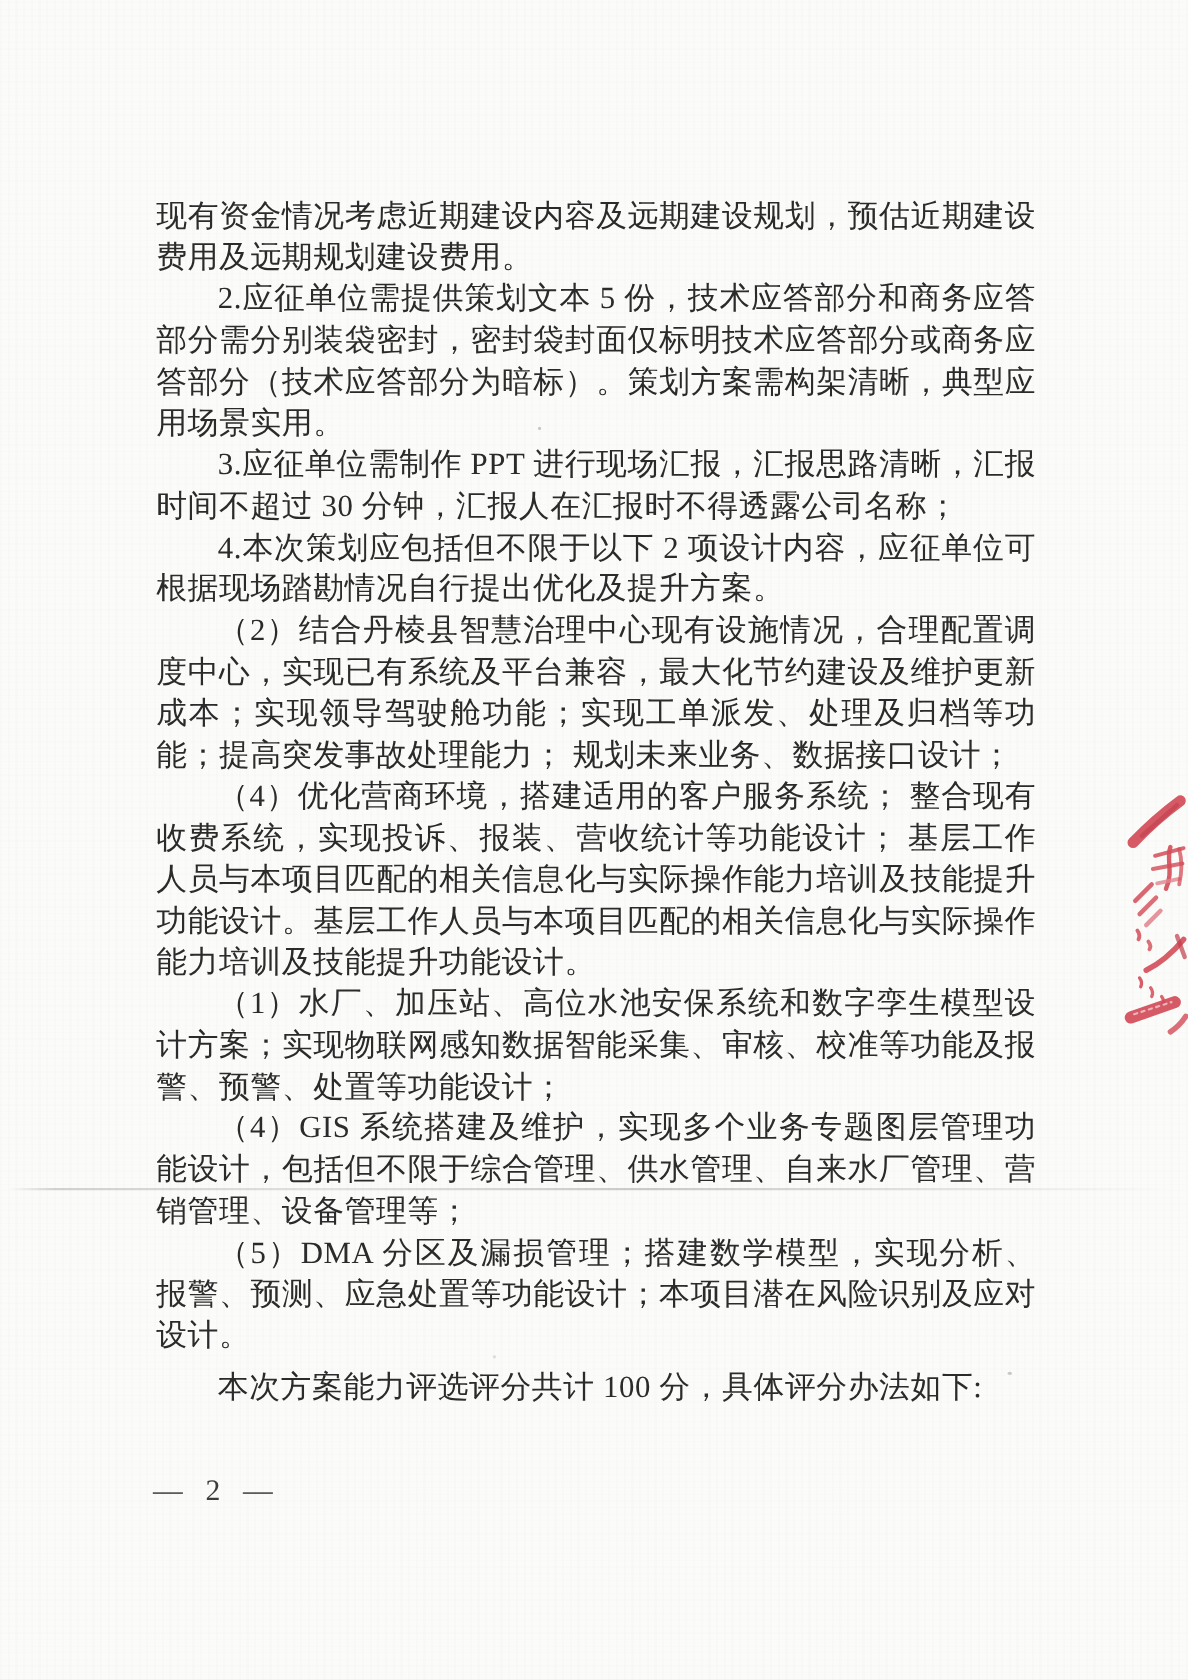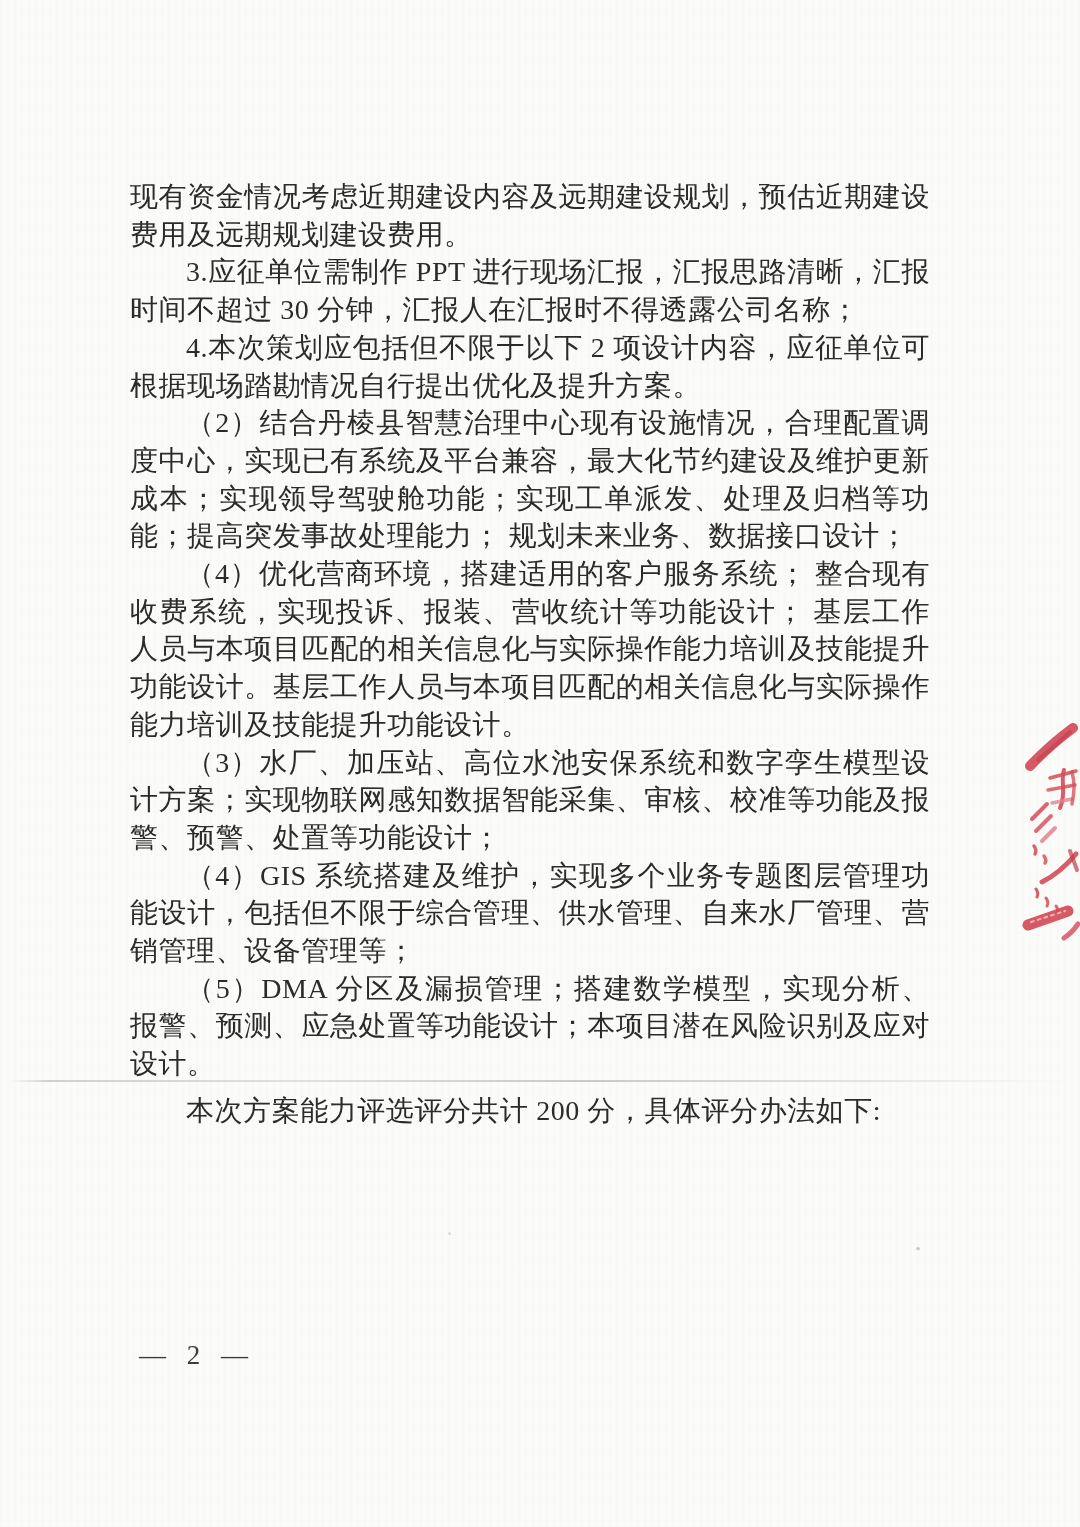--- a/index.html
+++ b/index.html
@@ -14,21 +14,21 @@
     margin: 0 auto;
     background-color: #fbfbf9;
     background-image:
       repeating-linear-gradient(90deg, rgba(120,120,118,0.018) 0 2px, rgba(0,0,0,0) 2px 7px),
       repeating-linear-gradient(0deg, rgba(120,120,118,0.012) 0 1px, rgba(0,0,0,0) 1px 6px);
     overflow: hidden;
     font-family: "Liberation Serif", "DejaVu Serif", serif;
   }
   .doc-body {
     position: absolute;
-    left: 130px;
+    left: 142px;
     top: 178px;
     width: 800px;
     font-size: 28px;
     line-height: 37.7px;
     letter-spacing: 0.55px;
     color: #2b2b2b;
     text-align: justify;
   }
   .doc-body p {
     margin: 0;
@@ -76,28 +76,29 @@
     height: 230px;
   }
 </style>
 </head>
 <body>
 
 <div class="page" style="background-color: rgb(251, 251, 249);">
 
   <div class="doc-body">
       <p class="">现有资金情况考虑近期建设内容及远期建设规划，预估近期建设费用及远期规划建设费用。</p>
+      <p class="indent">2.应征单位需提供策划文本 5 份，技术应答部分和商务应答部分需分别装袋密封，密封袋封面仅标明技术应答部分或商务应答部分（技术应答部分为暗标）。策划方案需构架清晰，典型应用场景实用。</p>
       <p class="indent">3.应征单位需制作 PPT 进行现场汇报，汇报思路清晰，汇报时间不超过 30 分钟，汇报人在汇报时不得透露公司名称；</p>
       <p class="indent">4.本次策划应包括但不限于以下 2 项设计内容，应征单位可根据现场踏勘情况自行提出优化及提升方案。</p>
       <p class="indent">（2）结合丹棱县智慧治理中心现有设施情况，合理配置调度中心，实现已有系统及平台兼容，最大化节约建设及维护更新成本；实现领导驾驶舱功能；实现工单派发、处理及归档等功能；提高突发事故处理能力； 规划未来业务、数据接口设计；</p>
       <p class="indent">（4）优化营商环境，搭建适用的客户服务系统； 整合现有收费系统，实现投诉、报装、营收统计等功能设计； 基层工作人员与本项目匹配的相关信息化与实际操作能力培训及技能提升功能设计。基层工作人员与本项目匹配的相关信息化与实际操作能力培训及技能提升功能设计。</p>
-      <p class="indent">（3）水厂、加压站、高位水池安保系统和数字孪生模型设计方案；实现物联网感知数据智能采集、审核、校准等功能及报警、预警、处置等功能设计；</p>
+      <p class="indent">（1）水厂、加压站、高位水池安保系统和数字孪生模型设计方案；实现物联网感知数据智能采集、审核、校准等功能及报警、预警、处置等功能设计；</p>
       <p class="indent">（4）GIS 系统搭建及维护，实现多个业务专题图层管理功能设计，包括但不限于综合管理、供水管理、自来水厂管理、营销管理、设备管理等；</p>
       <p class="indent">（5）DMA 分区及漏损管理；搭建数学模型，实现分析、报警、预测、应急处置等功能设计；本项目潜在风险识别及应对设计。</p>
-      <p class="indent gap-above">本次方案能力评选评分共计 200 分，具体评分办法如下:</p>
+      <p class="indent gap-above">本次方案能力评选评分共计 100 分，具体评分办法如下:</p>
     </div>
 
   <div class="scan-line"></div>
 
   <div class="speck s1"></div>
   <div class="speck s2"></div>
   <div class="speck s3"></div>
 
   <svg class="stamp" viewBox="0 0 60 230" xmlns="http://www.w3.org/2000/svg" aria-hidden="true">
     <g fill="none" stroke-linecap="round" stroke-linejoin="round">

